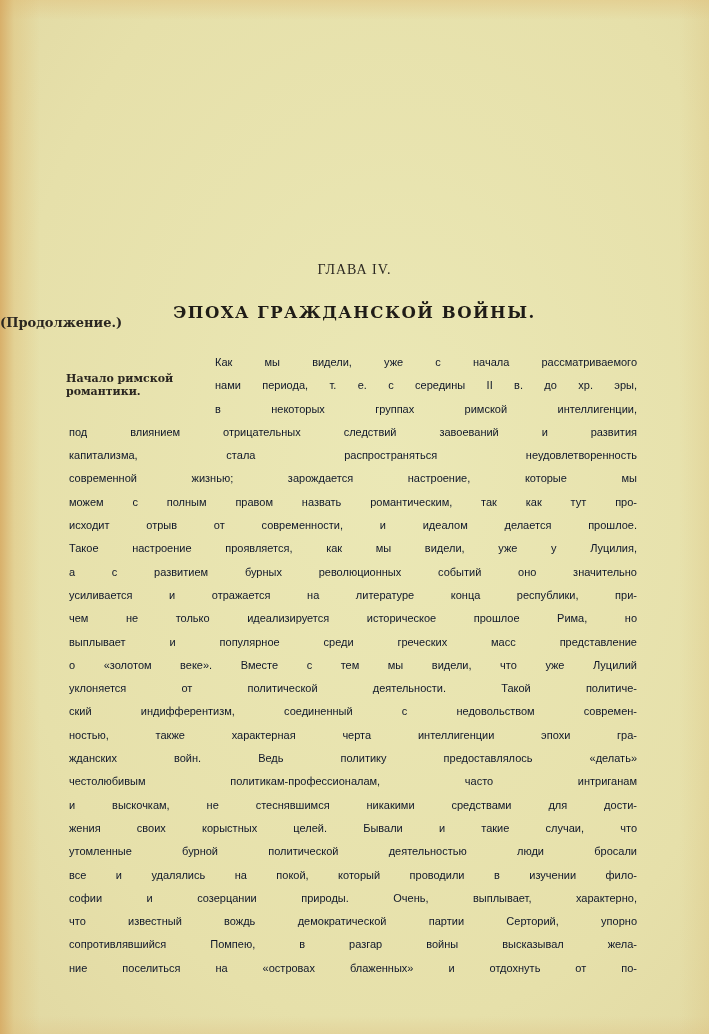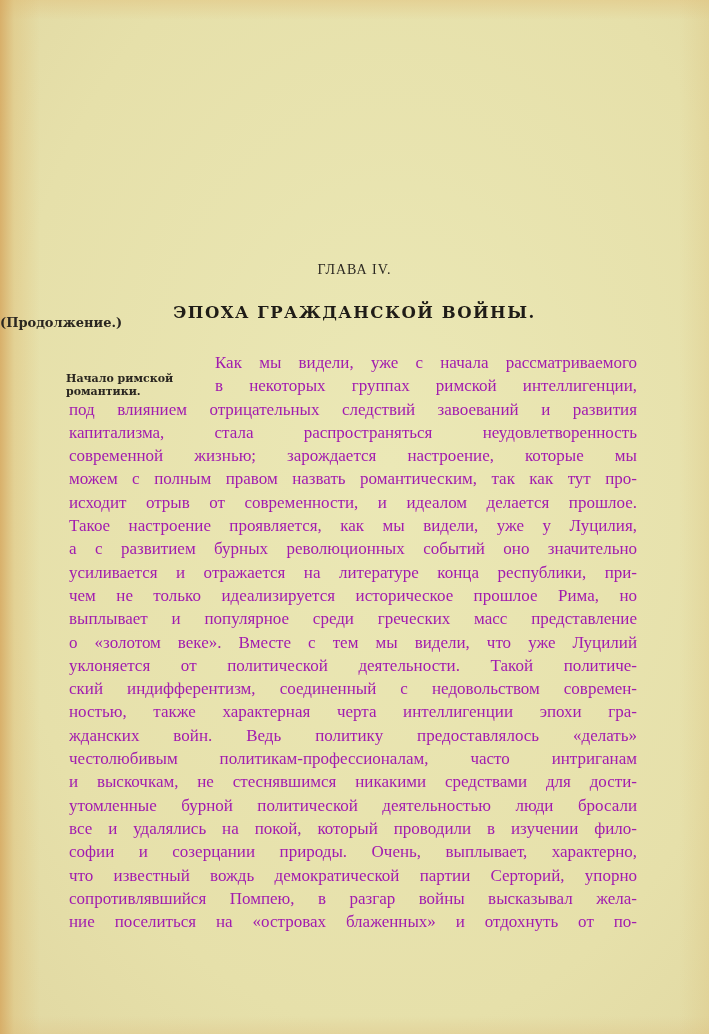--- a/index.html
+++ b/index.html
@@ -67,23 +67,23 @@
       font-weight: bold;
       font-size: 11px;
       line-height: 13px;
       color: #2a2620;
     }
     .body-text {
       position: absolute;
       left: 69px;
       top: 351px;
       width: 568px;
-      font-family: Liberation Serif, serif;
-      font-size: 17px;
-      color: #a21caf;
+      font-family: Liberation Sans, sans-serif;
+      font-size: 11px;
+      color: #0f172a;
     }
     .line {
       height: 23.3px;
       line-height: 23.3px;
       white-space: nowrap;
       text-align: justify;
       text-align-last: justify;
       overflow: hidden;
     }
     .line.inset {
@@ -99,38 +99,40 @@
   <div class="chapter-title">ЭПОХА ГРАЖДАНСКОЙ ВОЙНЫ.</div>
   <div class="chapter-subtitle">(Продолжение.)</div>
 
   <div class="margin-note">
     <div>Начало римской</div>
     <div>романтики.</div>
   </div>
 
   <div class="body-text">
     <div class="line inset">Как мы видели, уже с начала рассматриваемого</div>
+    <div class="line inset">нами периода, т. е. с середины II в. до хр. эры,</div>
     <div class="line inset">в некоторых группах римской интеллигенции,</div>
     <div class="line">под влиянием отрицательных следствий завоеваний и развития</div>
     <div class="line">капитализма, стала распространяться неудовлетворенность</div>
     <div class="line">современной жизнью; зарождается настроение, которые мы</div>
     <div class="line">можем с полным правом назвать романтическим, так как тут про-</div>
     <div class="line">исходит отрыв от современности, и идеалом делается прошлое.</div>
     <div class="line">Такое настроение проявляется, как мы видели, уже у Луцилия,</div>
     <div class="line">а с развитием бурных революционных событий оно значительно</div>
     <div class="line">усиливается и отражается на литературе конца республики, при-</div>
     <div class="line">чем не только идеализируется историческое прошлое Рима, но</div>
     <div class="line">выплывает и популярное среди греческих масс представление</div>
     <div class="line">о «золотом веке». Вместе с тем мы видели, что уже Луцилий</div>
     <div class="line">уклоняется от политической деятельности. Такой политиче-</div>
     <div class="line">ский индифферентизм, соединенный с недовольством современ-</div>
     <div class="line">ностью, также характерная черта интеллигенции эпохи гра-</div>
     <div class="line">жданских войн. Ведь политику предоставлялось «делать»</div>
     <div class="line">честолюбивым политикам-профессионалам, часто интриганам</div>
     <div class="line">и выскочкам, не стеснявшимся никакими средствами для дости-</div>
+    <div class="line">жения своих корыстных целей. Бывали и такие случаи, что</div>
     <div class="line">утомленные бурной политической деятельностью люди бросали</div>
     <div class="line">все и удалялись на покой, который проводили в изучении фило-</div>
     <div class="line">софии и созерцании природы. Очень, выплывает, характерно,</div>
     <div class="line">что известный вождь демократической партии Серторий, упорно</div>
     <div class="line">сопротивлявшийся Помпею, в разгар войны высказывал жела-</div>
     <div class="line">ние поселиться на «островах блаженных» и отдохнуть от по-</div>
   </div>
 
 </div>
 

